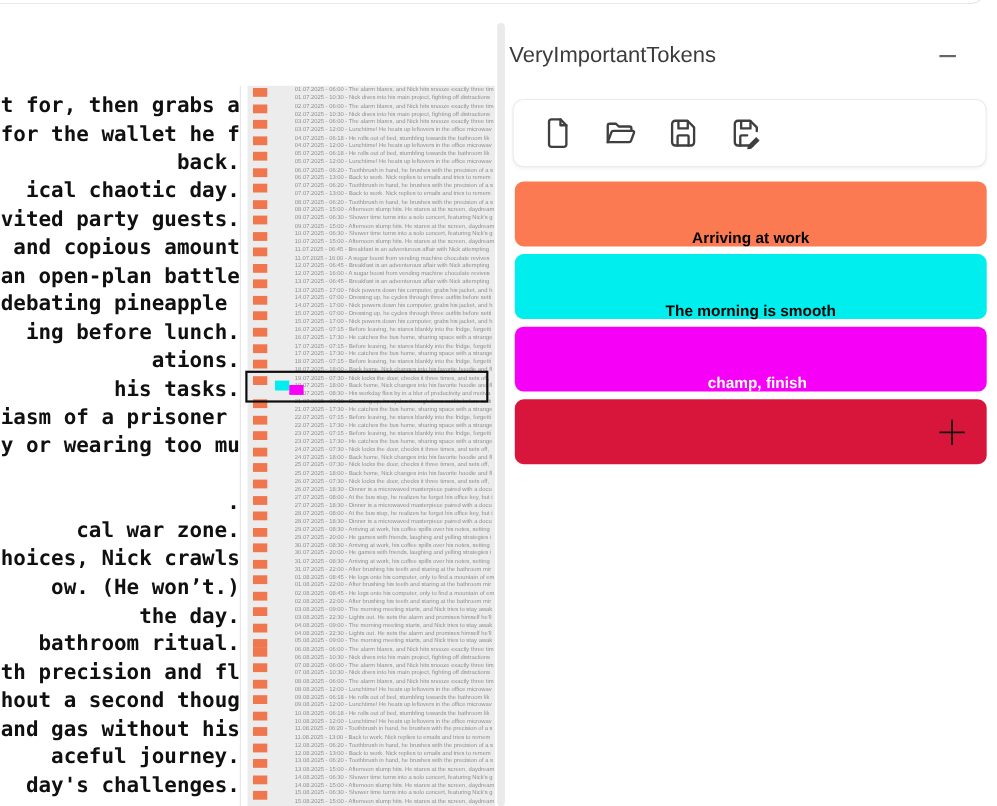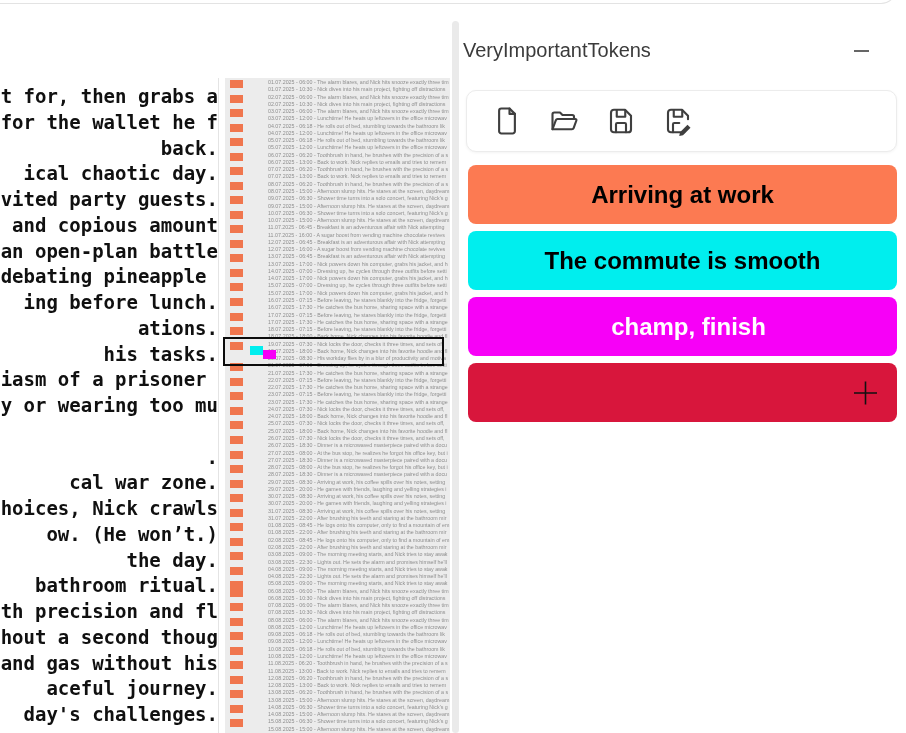--- a/index.html
+++ b/index.html
@@ -33,22 +33,22 @@
            align-items:center;justify-content:center;cursor:pointer;background:none;border:none;padding:0;}
   .min-bar{width:15px;height:2px;background:#666;}
   .toolbar-card{position:absolute;left:466px;top:90px;width:431px;height:62px;background:#fff;
                 border:1px solid #ececec;border-radius:10px;box-shadow:0 1px 3px rgba(0,0,0,.05);
                 display:flex;align-items:center;padding-left:25px;gap:27px;box-sizing:border-box;}
   .tool-btn{width:30px;height:30px;background:none;border:none;padding:0;cursor:pointer;
             display:flex;align-items:center;justify-content:center;}
   .tool-btn svg{width:30px;height:30px;stroke:#3f3f3f;stroke-width:1.7;fill:none;
                 stroke-linecap:round;stroke-linejoin:round;}
   .token-btn{position:absolute;left:468px;width:429px;height:59px;border:none;border-radius:8px;
-             display:flex;align-items:center;justify-content:center;cursor:pointer;
-             font-family:"Liberation Sans",sans-serif;font-weight:bold;font-size:24px;padding:0;}
+             display:flex;align-items:flex-end;justify-content:center;cursor:pointer;
+             font-family:"Liberation Sans",sans-serif;font-weight:bold;font-size:14px;padding:0;}
   .token-label{pointer-events:none;}
   .plus-wrap{position:absolute;right:18px;top:50%;transform:translateY(-50%);width:27px;height:27px;}
   .plus-wrap svg{width:27px;height:27px;stroke:#111;stroke-width:1.6;}
 </style>
 </head>
 <body>
 
 <div id="root">
 
   <div class="top-edge"></div>
@@ -214,21 +214,21 @@
         <path d="M8 21 V14.6 A1 1 0 0 1 9 13.6 H13"></path>
         <path fill="#3f3f3f" stroke="none" d="M13.6 20.9 L19.6 14.9 L22 17.3 L16 23.3 L13 24 Z"></path>
       </svg>
     </button>
   </div>
 
   <button class="token-btn" style="top: 165px; background: rgb(252, 122, 82);">
     <span class="token-label" style="color: rgb(0, 0, 0);">Arriving at work</span>
   </button>
   <button class="token-btn" style="top: 231px; background: rgb(0, 238, 238);">
-    <span class="token-label" style="color: rgb(0, 0, 0);">The commute is smooth</span>
+    <span class="token-label" style="color: rgb(0, 0, 0);">The morning is smooth</span>
   </button>
   <button class="token-btn" style="top: 297px; background: rgb(247, 0, 247); padding-left: 12px;">
     <span class="token-label" style="color: rgb(255, 255, 255);">champ, finish</span>
   </button>
   <button class="token-btn" style="top: 363px; background: rgb(216, 22, 60);">
     <span class="plus-wrap">
       <svg viewBox="0 0 27 27">
           <path d="M13.5 2 V25 M2 13.5 H25"></path>
         </svg>
     </span>

